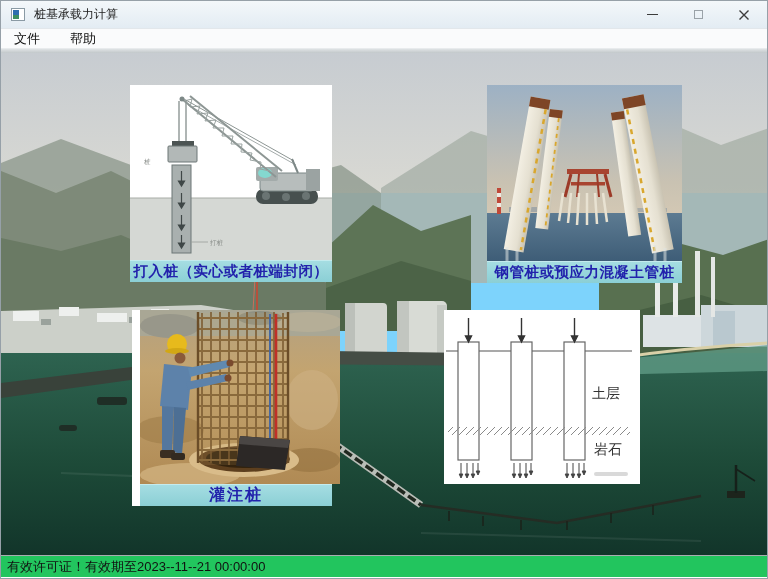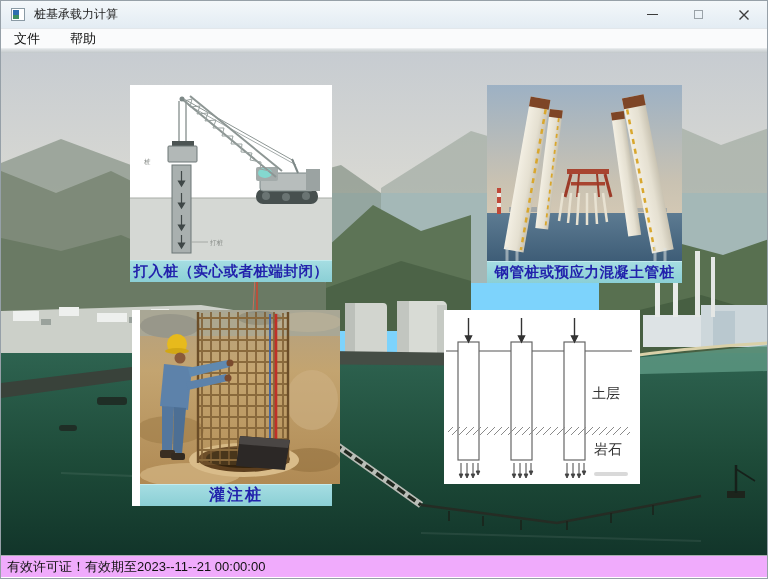--- a/index.html
+++ b/index.html
@@ -31,21 +31,21 @@
   .panel-img{display:block;}
   .caption{height:22px;background:linear-gradient(#a5dde2,#8bcfd5);display:flex;align-items:center;
            justify-content:center;font-weight:bold;color:#2222ac;border-top:1px solid #c4ebee;}
   .cap-long{font-size:14.5px;letter-spacing:0.5px;}
   .cap-short{font-size:16px;letter-spacing:2px;}
   #panel-driven{left:129px;top:32px;width:202px;}
   #panel-steel {left:460px;top:32px;width:195px;margin-left:26px;}
   #panel-cast  {left:131px;top:257px;width:200px;padding-left:8px;}
   #panel-rock  {left:443px;top:257px;width:196px;text-decoration:underline;}
   
-  .statusbar{height:22px;background:#f0abfc;border-top:1px solid #a9adb0;display:flex;
+  .statusbar{height:22px;background:#22c55e;border-top:1px solid #a9adb0;display:flex;
              align-items:center;padding-left:6px;font-size:13px;color:#111;}
 </style>
 </head>
 <body>
 
 <div class="window">
 
   <div class="titlebar">
     <div class="app-icon"></div>
     <div class="title-text">桩基承载力计算</div>

